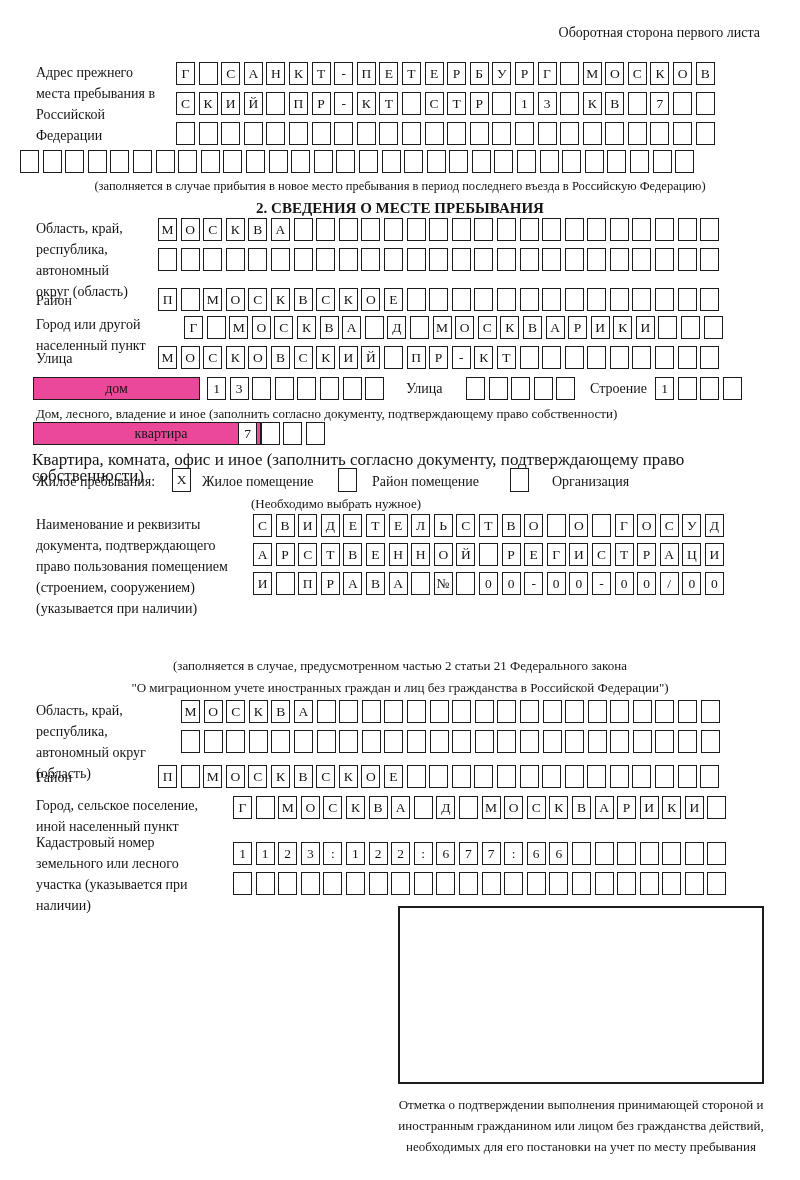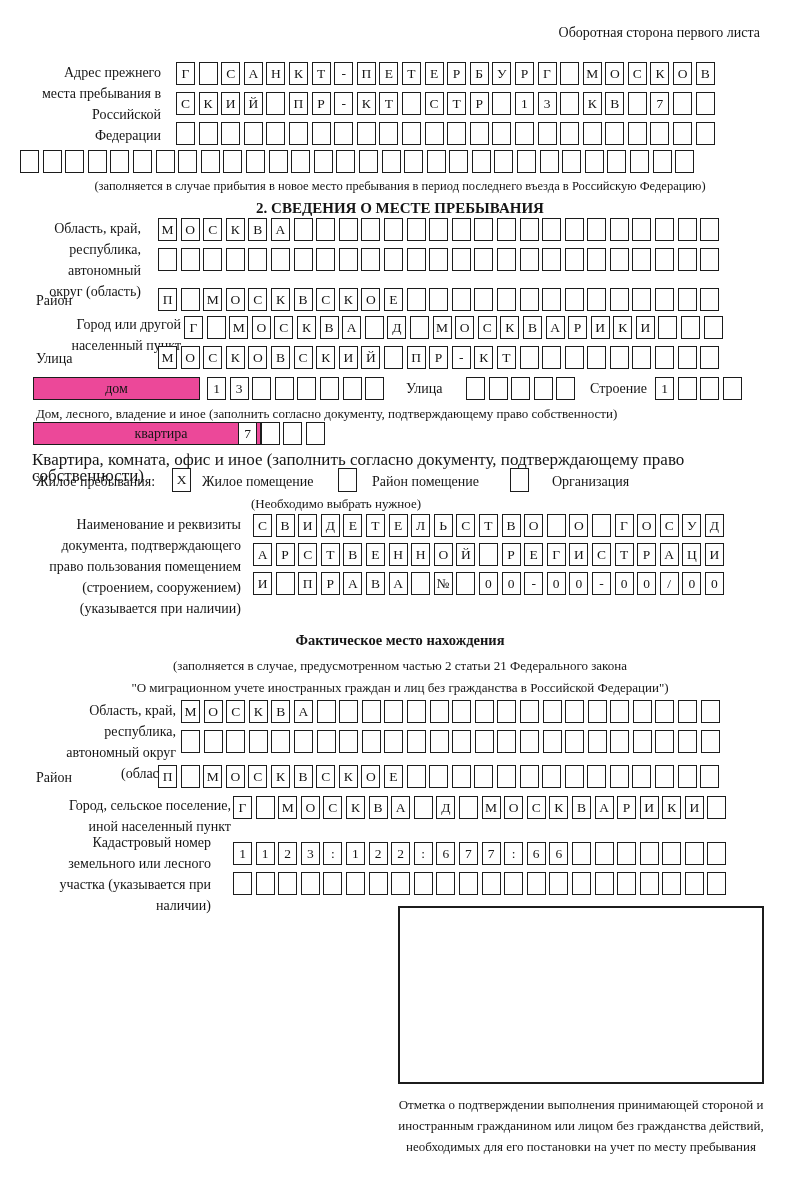--- a/index.html
+++ b/index.html
@@ -2,21 +2,21 @@
 <html><head>
 <meta charset="utf-8">
 <style>
   html,body{margin:0;padding:0;background:#fff;}
   #page{
     position:relative;width:800px;height:1180px;background:#fff;
     font-family:"Liberation Serif","DejaVu Serif",serif;color:#151515;
     overflow:hidden;
   }
   .abs{position:absolute;}
-  .lbl{font-size:14px;line-height:21px;text-align:right;}
+  .lbl{font-size:14px;line-height:21px;}
   .note{font-size:12.5px;line-height:16px;}
   .title{font-size:15px;font-weight:bold;}
   .center{text-align:center;}
   .cellrow{position:absolute;white-space:nowrap;height:25px;}
   .cell{
     display:inline-block;width:17px;height:21px;border:1.6px solid #1c1c1c;
     margin-right:3.6px;text-align:center;font-size:13.5px;line-height:21px;
     vertical-align:top;background:#fff;
   }
   .bigbox{
@@ -77,21 +77,20 @@
   <div class="abs lbl" style="left:372px;top:471px;">Район помещение</div>
   <div class="chk" style="left:510px;top:468px;"></div>
   <div class="abs lbl" style="left:552px;top:471px;">Организация</div>
   <div class="abs note center" style="left:136px;top:496px;width:400px;font-size:13px;">(Необходимо выбрать нужное)</div>
 
   <div class="abs lbl" style="left:36px;top:514px;width:205px;">Наименование и реквизиты документа, подтверждающего право пользования помещением (строением, сооружением) (указывается при наличии)</div>
   <div class="cellrow" style="left:253px;top:514px;"><span class="cell">С</span><span class="cell">В</span><span class="cell">И</span><span class="cell">Д</span><span class="cell">Е</span><span class="cell">Т</span><span class="cell">Е</span><span class="cell">Л</span><span class="cell">Ь</span><span class="cell">С</span><span class="cell">Т</span><span class="cell">В</span><span class="cell">О</span><span class="cell"></span><span class="cell">О</span><span class="cell"></span><span class="cell">Г</span><span class="cell">О</span><span class="cell">С</span><span class="cell">У</span><span class="cell">Д</span></div>
   <div class="cellrow" style="left:253px;top:543px;"><span class="cell">А</span><span class="cell">Р</span><span class="cell">С</span><span class="cell">Т</span><span class="cell">В</span><span class="cell">Е</span><span class="cell">Н</span><span class="cell">Н</span><span class="cell">О</span><span class="cell">Й</span><span class="cell"></span><span class="cell">Р</span><span class="cell">Е</span><span class="cell">Г</span><span class="cell">И</span><span class="cell">С</span><span class="cell">Т</span><span class="cell">Р</span><span class="cell">А</span><span class="cell">Ц</span><span class="cell">И</span></div>
   <div class="cellrow" style="left:253px;top:572px;"><span class="cell">И</span><span class="cell"></span><span class="cell">П</span><span class="cell">Р</span><span class="cell">А</span><span class="cell">В</span><span class="cell">А</span><span class="cell"></span><span class="cell">№</span><span class="cell"></span><span class="cell">0</span><span class="cell">0</span><span class="cell">-</span><span class="cell">0</span><span class="cell">0</span><span class="cell">-</span><span class="cell">0</span><span class="cell">0</span><span class="cell">/</span><span class="cell">0</span><span class="cell">0</span></div>
 
-  <div class="abs title center" style="left:0;top:632px;width:800px;font-size:14.5px;">Фактическое место нахождения</div>
   <div class="abs note center" style="left:0;top:658px;width:800px;font-size:13px;">(заполняется в случае, предусмотренном частью 2 статьи 21 Федерального закона</div>
   <div class="abs note center" style="left:0;top:680px;width:800px;font-size:13px;">"О миграционном учете иностранных граждан и лиц без гражданства в Российской Федерации")</div>
 
   <div class="abs lbl" style="left:36px;top:700px;width:140px;">Область, край, республика, автономный округ (область)</div>
   <div class="cellrow" style="left:181px;top:700px;"><span class="cell">М</span><span class="cell">О</span><span class="cell">С</span><span class="cell">К</span><span class="cell">В</span><span class="cell">А</span><span class="cell"></span><span class="cell"></span><span class="cell"></span><span class="cell"></span><span class="cell"></span><span class="cell"></span><span class="cell"></span><span class="cell"></span><span class="cell"></span><span class="cell"></span><span class="cell"></span><span class="cell"></span><span class="cell"></span><span class="cell"></span><span class="cell"></span><span class="cell"></span><span class="cell"></span><span class="cell"></span></div>
   <div class="cellrow" style="left:181px;top:730px;"><span class="cell"></span><span class="cell"></span><span class="cell"></span><span class="cell"></span><span class="cell"></span><span class="cell"></span><span class="cell"></span><span class="cell"></span><span class="cell"></span><span class="cell"></span><span class="cell"></span><span class="cell"></span><span class="cell"></span><span class="cell"></span><span class="cell"></span><span class="cell"></span><span class="cell"></span><span class="cell"></span><span class="cell"></span><span class="cell"></span><span class="cell"></span><span class="cell"></span><span class="cell"></span><span class="cell"></span></div>
 
   <div class="abs lbl" style="left:36px;top:767px;">Район</div>
   <div class="cellrow" style="left:158px;top:765px;"><span class="cell">П</span><span class="cell"></span><span class="cell">М</span><span class="cell">О</span><span class="cell">С</span><span class="cell">К</span><span class="cell">В</span><span class="cell">С</span><span class="cell">К</span><span class="cell">О</span><span class="cell">Е</span><span class="cell"></span><span class="cell"></span><span class="cell"></span><span class="cell"></span><span class="cell"></span><span class="cell"></span><span class="cell"></span><span class="cell"></span><span class="cell"></span><span class="cell"></span><span class="cell"></span><span class="cell"></span><span class="cell"></span><span class="cell"></span></div>
 

